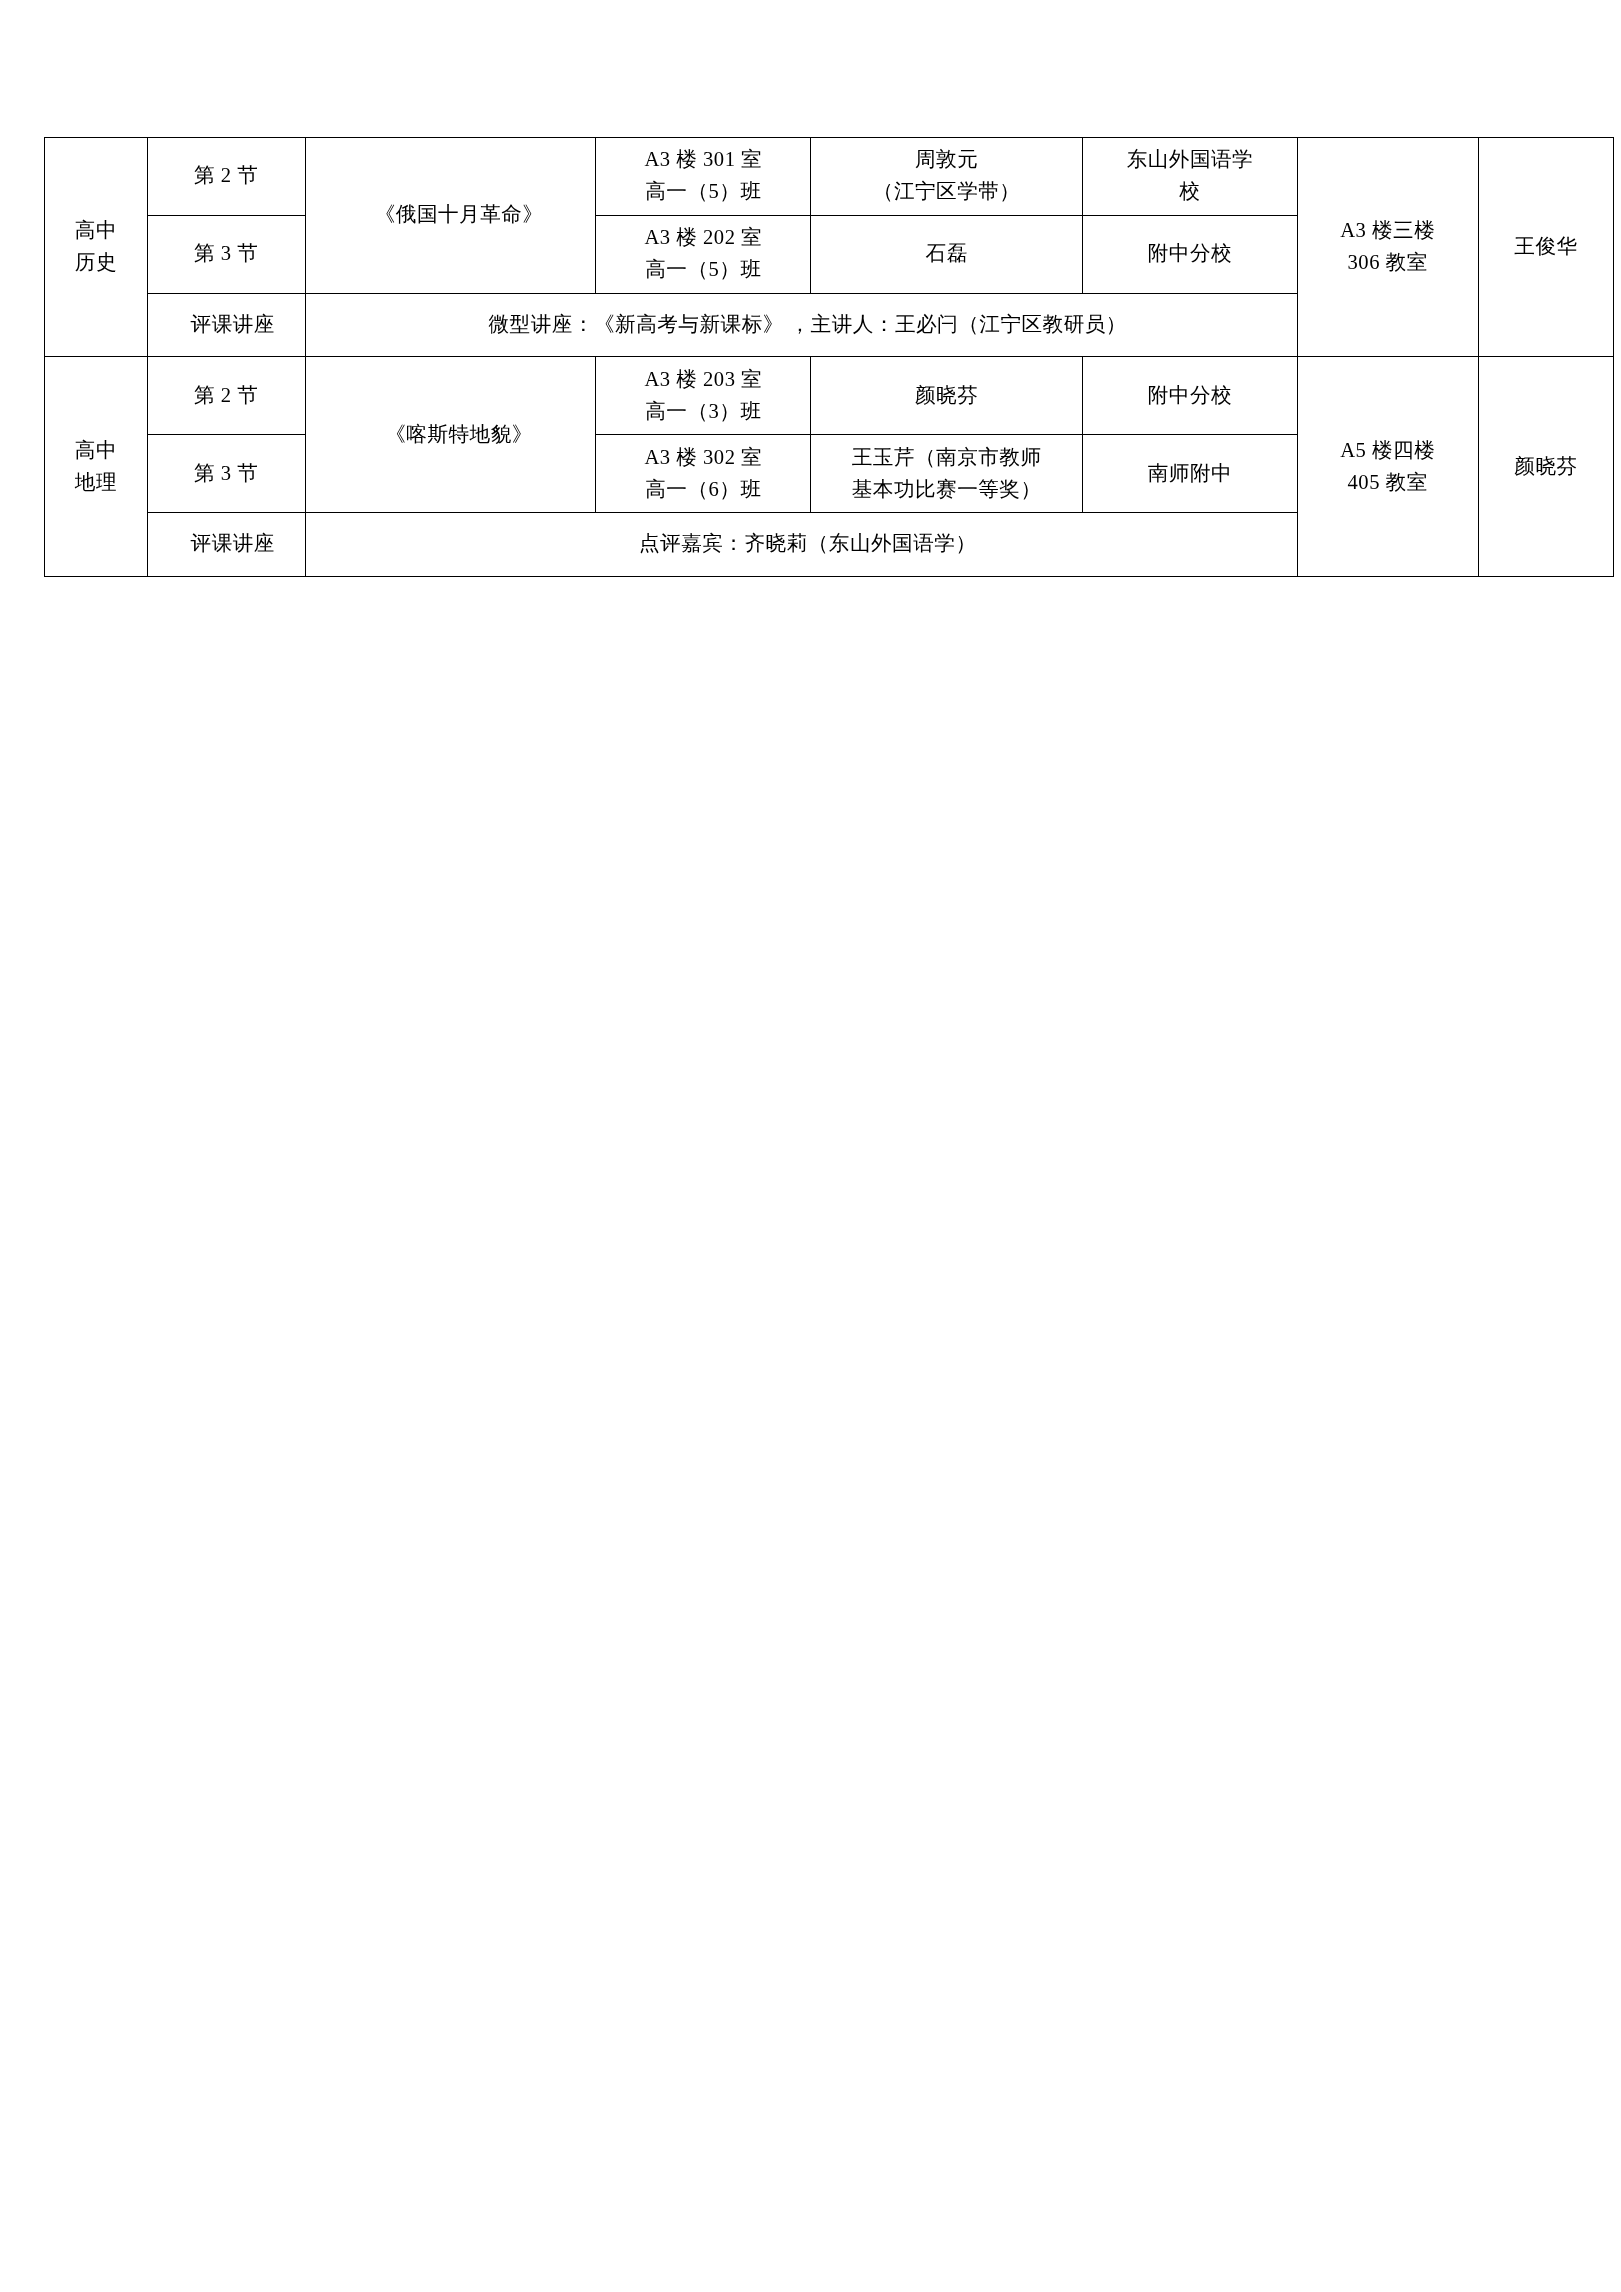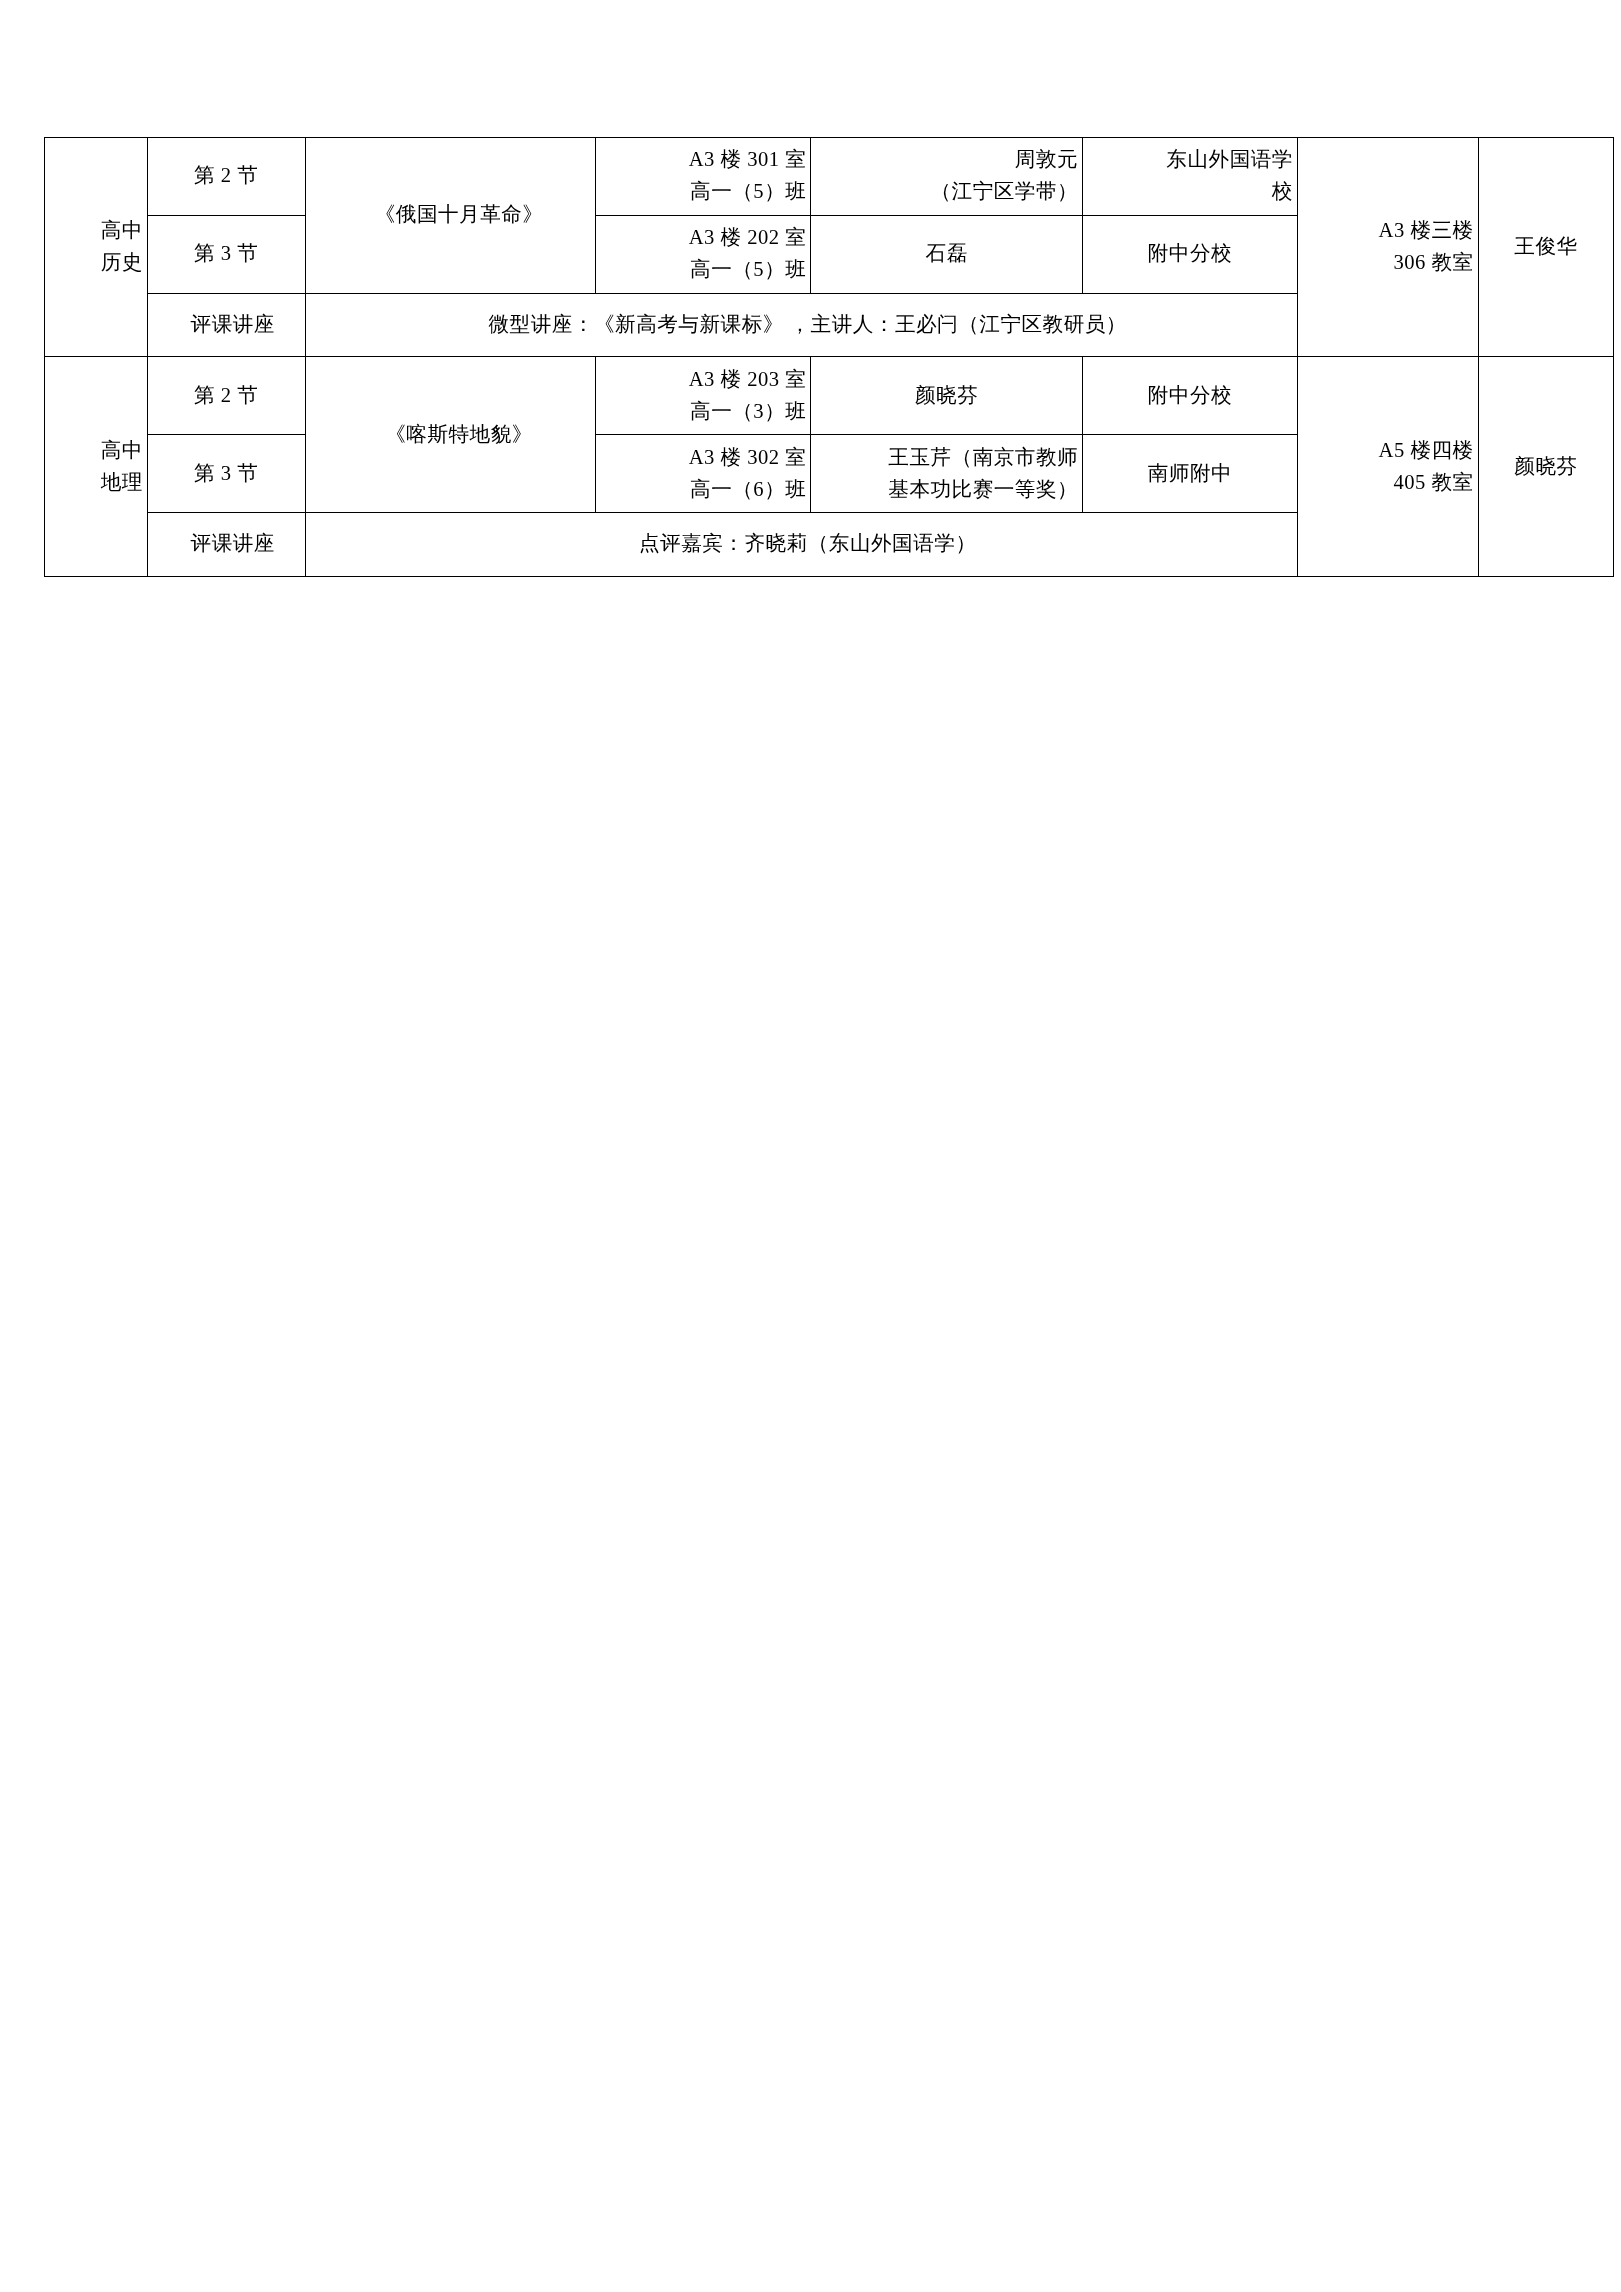--- a/index.html
+++ b/index.html
@@ -61,21 +61,20 @@
     width: 206px;
   }
   td.venue {
     width: 172px;
   }
   td.host {
     width: 127px;
   }
   .twoline {
     display: block;
-    text-align: right;
   }
   .tall {
     height: 69px;
   }
   .lecture-row td {
     height: 55px;
     padding-left: 17px;
   }
   .nowrap {
     white-space: nowrap;

